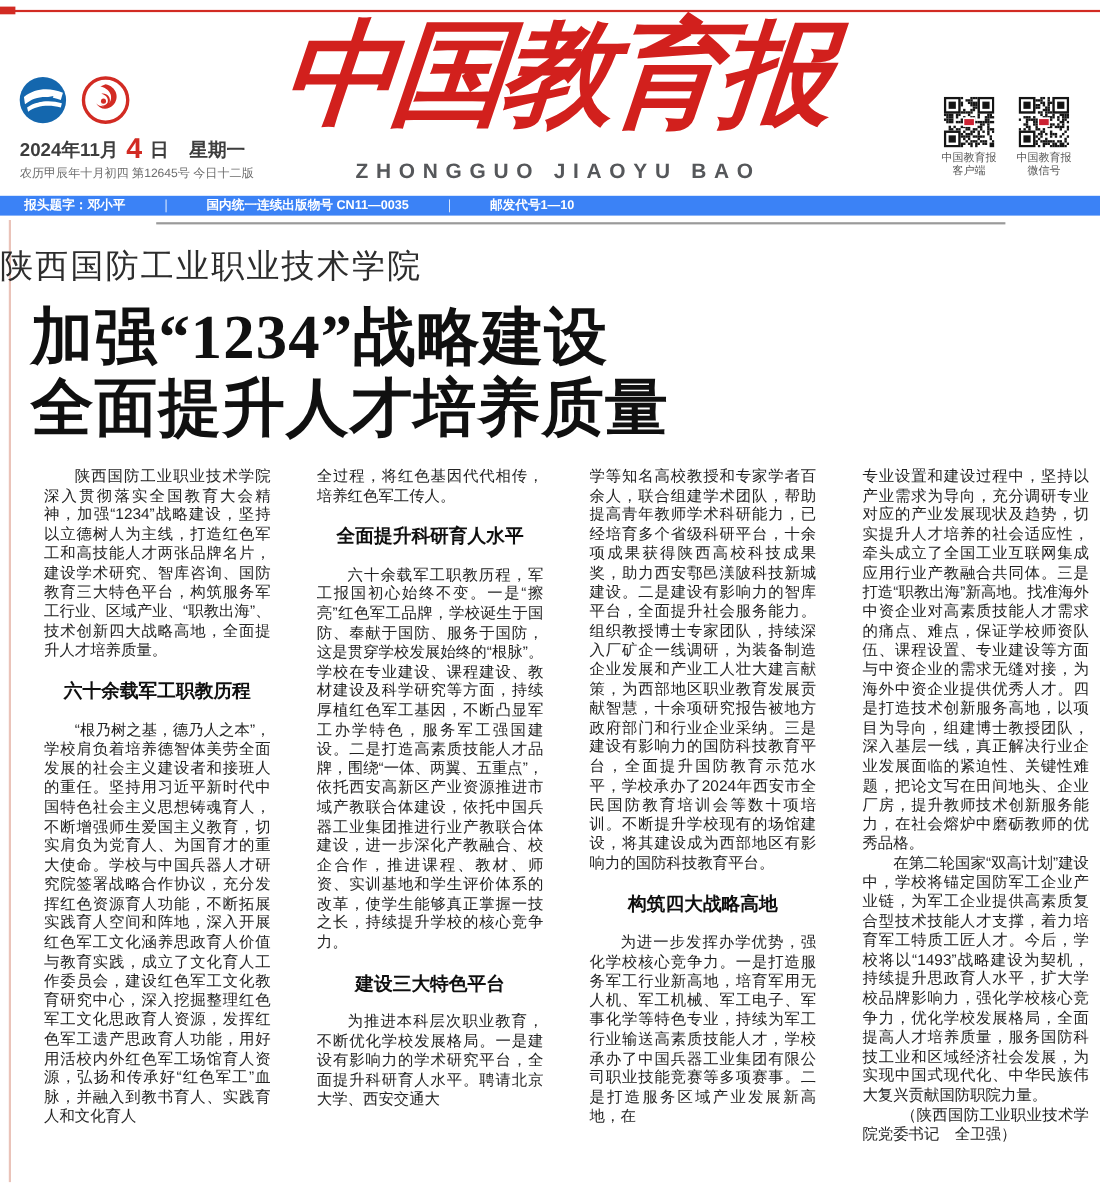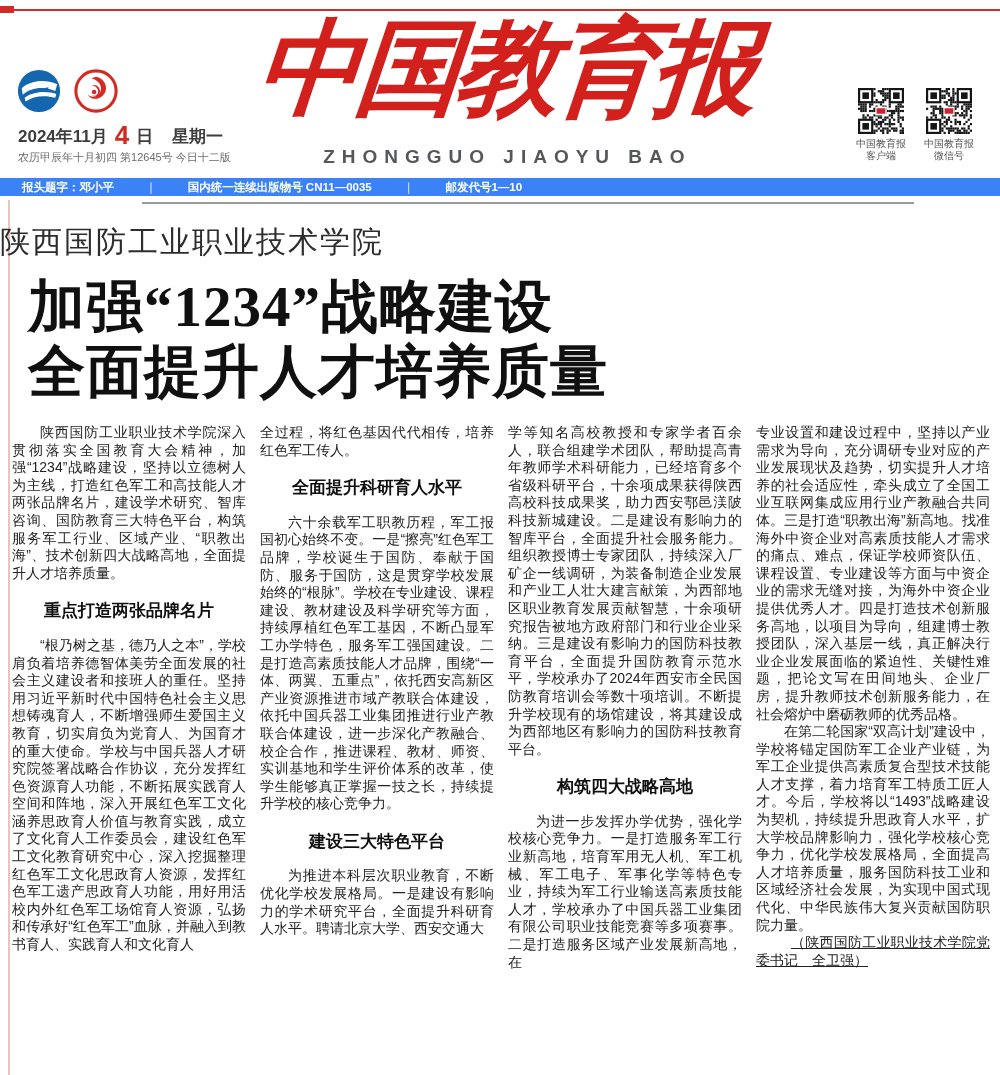--- a/index.html
+++ b/index.html
@@ -33,24 +33,24 @@
   .left-border{position:absolute;left:8px;top:200px;width:2px;height:875px;background:#eac3b9;}
   
   .head-rule{position:absolute;top:202px;left:142px;width:772px;height:2px;background:#9a9a9a;}
   
   .headline{position:absolute;top:222px;left:0;width:100%;text-align:left;}
   .kicker{font-size:30px;color:#2d2d2d;letter-spacing:2px;}
   .title{font-family:"Liberation Serif",serif;font-weight:bold;color:#101010;
          font-size:57px;line-height:65px;letter-spacing:1px;margin-top:11px;padding-left:28px;}
   
   .columns{position:absolute;top:424px;left:12px;width:978px;display:flex;gap:14px;}
-  .col{flex:1;min-width:0;font-size:14px;line-height:17.6px;text-align:justify;color:#232323;}
+  .col{flex:1;min-width:0;font-size:14px;line-height:17.6px;text-align:justify;color:#232323;margin-left:28px;}
   .para{text-indent:2em;}
   .para.cont{text-indent:0;}
-  .para.attribution{text-indent:2.5em;text-decoration:underline;}
+  .para.attribution{text-indent:2.5em;}
   .subhead{text-align:center;font-weight:bold;font-size:17px;color:#0f0f0f;margin:20px 0 17px;}
 </style>
 </head>
 <body>
 
 <div class="page">
 
   <div class="top-line"></div>
   <div class="top-cap"></div>
 
@@ -438,21 +438,21 @@
     <div class="kicker">陕西国防工业职业技术学院</div>
     <div class="title">
       <div>加强“1234”战略建设</div>
       <div>全面提升人才培养质量</div>
     </div>
   </div>
 
   <div class="columns">
     <div class="col">
         <div class="para">陕西国防工业职业技术学院深入贯彻落实全国教育大会精神，加强“1234”战略建设，坚持以立德树人为主线，打造红色军工和高技能人才两张品牌名片，建设学术研究、智库咨询、国防教育三大特色平台，构筑服务军工行业、区域产业、“职教出海”、技术创新四大战略高地，全面提升人才培养质量。</div>
-        <div class="subhead">重点打造两张品牌名片</div>
+        <div class="subhead">六十余载军工职教历程</div>
         <div class="para">“根乃树之基，德乃人之本”，学校肩负着培养德智体美劳全面发展的社会主义建设者和接班人的重任。坚持用习近平新时代中国特色社会主义思想铸魂育人，不断增强师生爱国主义教育，切实肩负为党育人、为国育才的重大使命。学校与中国兵器人才研究院签署战略合作协议，充分发挥红色资源育人功能，不断拓展实践育人空间和阵地，深入开展红色军工文化涵养思政育人价值与教育实践，成立了文化育人工作委员会，建设红色军工文化教育研究中心，深入挖掘整理红色军工文化思政育人资源，发挥红色军工遗产思政育人功能，用好用活校内外红色军工场馆育人资源，弘扬和传承好“红色军工”血脉，并融入到教书育人、实践育人和文化育人</div>
       </div>
     <div class="col">
         <div class="para cont">全过程，将红色基因代代相传，培养红色军工传人。</div>
         <div class="subhead">全面提升科研育人水平</div>
         <div class="para">六十余载军工职教历程，军工报国初心始终不变。一是“擦亮”红色军工品牌，学校诞生于国防、奉献于国防、服务于国防，这是贯穿学校发展始终的“根脉”。学校在专业建设、课程建设、教材建设及科学研究等方面，持续厚植红色军工基因，不断凸显军工办学特色，服务军工强国建设。二是打造高素质技能人才品牌，围绕“一体、两翼、五重点”，依托西安高新区产业资源推进市域产教联合体建设，依托中国兵器工业集团推进行业产教联合体建设，进一步深化产教融合、校企合作，推进课程、教材、师资、实训基地和学生评价体系的改革，使学生能够真正掌握一技之长，持续提升学校的核心竞争力。</div>
         <div class="subhead">建设三大特色平台</div>
         <div class="para">为推进本科层次职业教育，不断优化学校发展格局。一是建设有影响力的学术研究平台，全面提升科研育人水平。聘请北京大学、西安交通大</div>
       </div>
     <div class="col">

